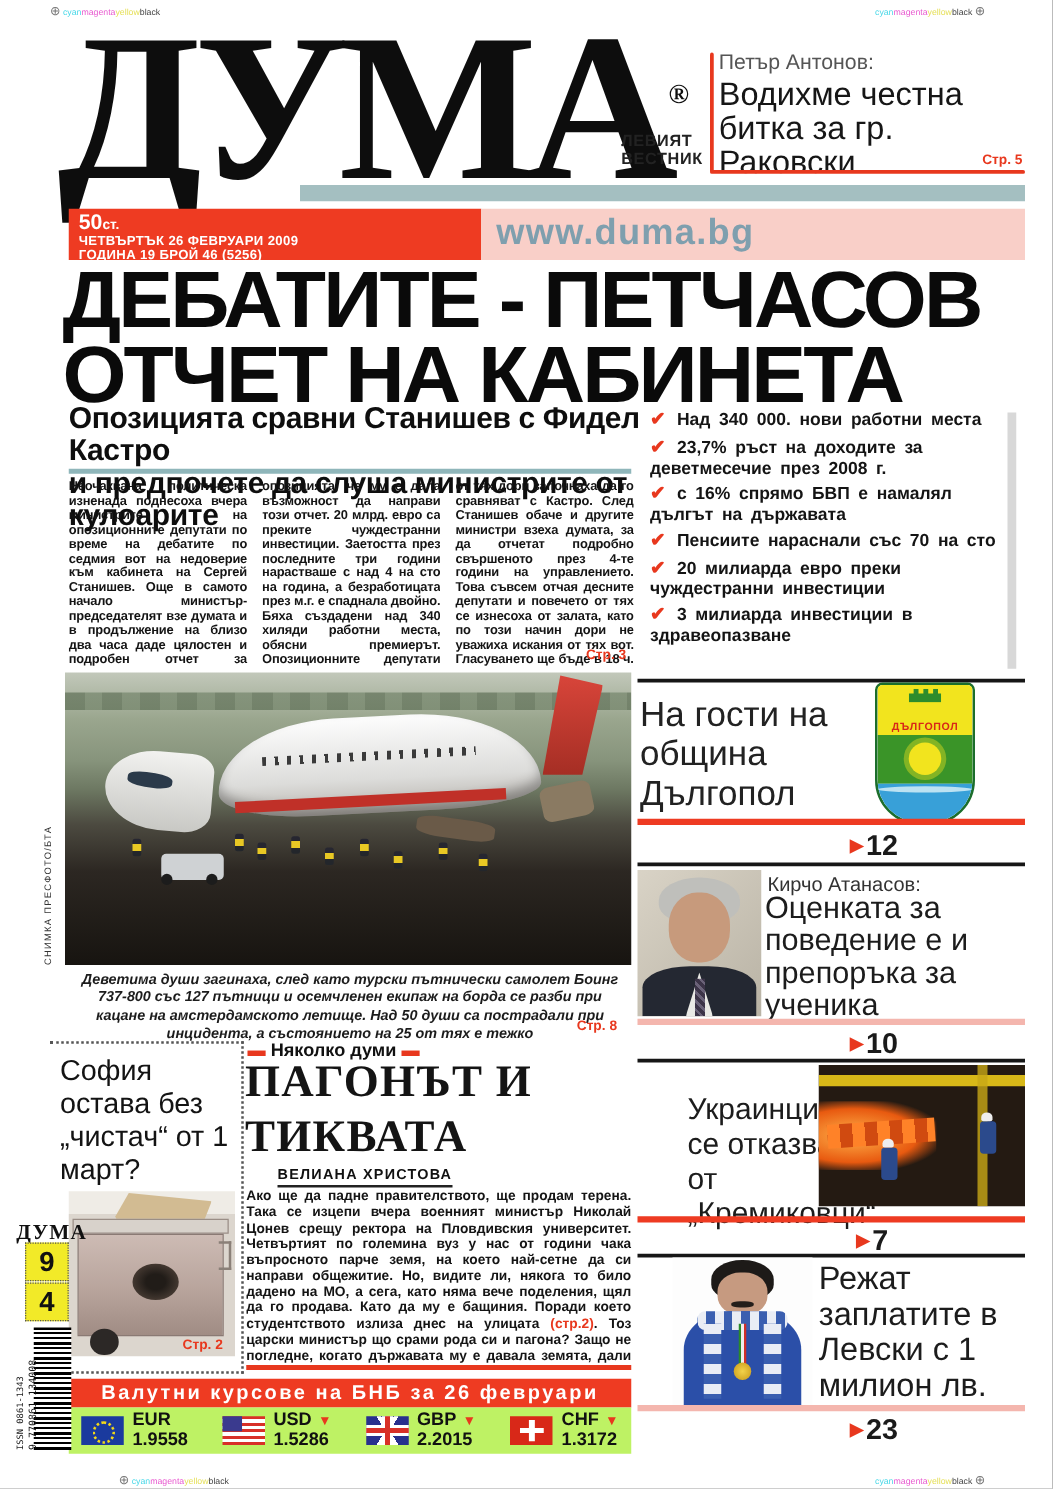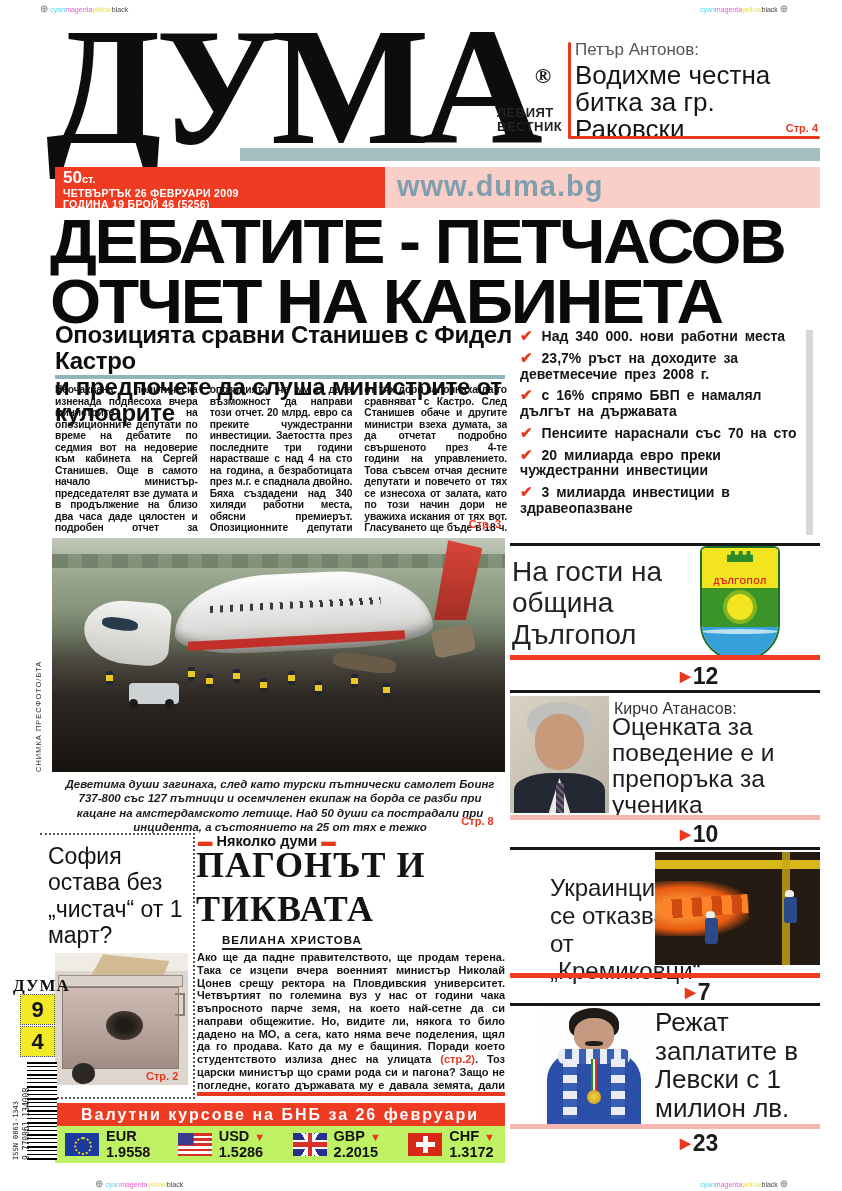--- a/index.html
+++ b/index.html
@@ -195,21 +195,21 @@
   <div class="abs logo"><span>ДУМА</span><span class="reg-mark">®</span></div>
   <div class="abs tagline">
     <div>ЛЕВИЯТ</div>
     <div>ВЕСТНИК</div>
   </div>
   <div class="abs redvline"></div>
   <div class="abs topteaser">
     <div class="kicker">Петър Антонов:</div>
     <div class="ttl">Водихме честна битка за гр. Раковски</div>
   </div>
-  <div class="abs stp5">Стр. 4</div>
+  <div class="abs stp5">Стр. 5</div>
   <div class="abs redhline"></div>
   <div class="abs tealbar"></div>
 
   <div class="abs issuebox">
     <div><span class="price">50</span><span class="unit">ст.</span></div>
     <div class="il">ЧЕТВЪРТЪК 26 ФЕВРУАРИ 2009</div>
     <div class="il">ГОДИНА 19 БРОЙ 46 (5256)</div>
   </div>
   <div class="abs webbar">
       <span>www.duma.bg</span>

